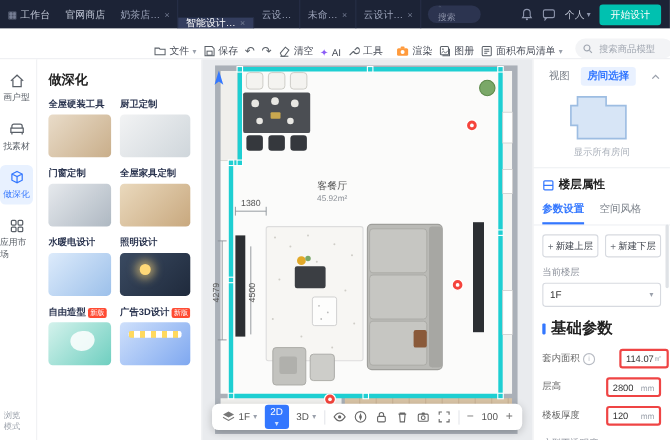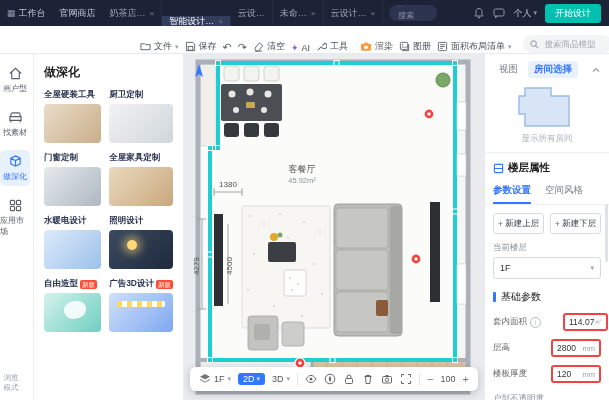--- a/index.html
+++ b/index.html
@@ -59,21 +59,21 @@
   .t8{background:linear-gradient(135deg,#cfe0fb,#7fa8f0);}
   .t8::after{content:"";position:absolute;left:8px;top:8px;right:8px;height:6px;background:repeating-linear-gradient(90deg,#ffd95e 0 5px,#fff 5px 10px);border-radius:2px;}
 
   
   .canvas{position:absolute;top:54px;left:184px;right:125px;bottom:0;background:#e9ebee;overflow:hidden;}
   .canvas svg text{font-family:"Liberation Sans",sans-serif;}
 
   
   .bbar{position:absolute;left:50%;transform:translateX(-50%);bottom:9px;height:24px;background:#fff;border-radius:6px;box-shadow:0 2px 8px rgba(0,0,0,.20);display:flex;align-items:center;gap:7px;padding:0 9px;font-size:9px;color:#555;white-space:nowrap;}
   .bbar .grp{display:flex;align-items:center;gap:3px;cursor:pointer;}
-  .pill2d{background:#3377ff;color:#fff;border-radius:3px;padding:1px 5px;display:flex;align-items:center;gap:2px;}
+  .pill2d{background:#3377ff;color:#fff;border-radius:3px;padding:1px 5px;display:flex;align-items:center;gap:2px;flex-direction:column;}
   .pill2d .caret{color:#cfe0ff;}
   .bsep{width:1px;height:13px;background:#e4e6ea;}
   .bico{width:12px;height:12px;display:block;cursor:pointer;}
   .zbtn{font-size:11px;color:#777;cursor:pointer;line-height:1;}
 
   
   .panelR{position:absolute;top:54px;right:0;width:125px;bottom:0;background:#fff;border-left:1px solid #e9ebee;box-sizing:border-box;font-size:9px;color:#444;}
   .rp-tabs{display:flex;align-items:center;gap:4px;padding:7px 8px 4px;}
   .rp-tab{font-size:9.5px;color:#7a8089;padding:2px 6px;border-radius:3px;cursor:pointer;white-space:nowrap;}
   .rp-tab.active{color:#3377ff;background:#e9f1ff;font-weight:bold;}
@@ -83,21 +83,21 @@
   .rp-head{display:flex;align-items:center;gap:4px;padding:8px 8px 2px;font-size:10.5px;font-weight:bold;color:#222;}
   .rp-subtabs{display:flex;gap:14px;padding:2px 8px 0;border-bottom:1px solid #eef0f3;}
   .rp-subtab{font-size:9.5px;color:#7a8089;padding:5px 0;cursor:pointer;}
   .rp-subtab.active{color:#3377ff;border-bottom:2px solid #3377ff;font-weight:bold;text-align:center;}
   .rp-btns{display:flex;gap:6px;padding:8px 8px 0;}
   .rp-btn{flex:1;height:19px;border:1px solid #d7dae0;border-radius:3px;display:flex;align-items:center;justify-content:center;gap:2px;font-size:8.5px;color:#3c414a;background:#fff;cursor:pointer;white-space:nowrap;}
   .rp-btn .pl{font-size:9px;color:#6a6f78;}
   .rp-label{padding:8px 8px 3px;font-size:8.5px;color:#8b909a;}
   .rp-select{margin:0 8px;height:20px;border:1px solid #d7dae0;border-radius:3px;display:flex;align-items:center;padding:0 6px;font-size:9px;color:#333;cursor:pointer;}
   .rp-select .caret{margin-left:auto;}
-  .rp-basehead{display:flex;align-items:center;gap:5px;padding:11px 8px 5px;font-size:10px;font-weight:normal;color:#222;}
+  .rp-basehead{display:flex;align-items:center;gap:5px;padding:11px 8px 5px;font-size:14px;font-weight:bold;color:#222;}
   .bluebar{width:3px;height:10px;background:#3377ff;border-radius:1px;}
   .rp-row{display:flex;align-items:center;padding:4px 8px;gap:22px;}
   .rp-row-label{font-size:8.5px;color:#666;display:flex;align-items:center;gap:3px;flex:1;white-space:nowrap;}
   .info{width:9px;height:9px;border:1px solid #b6bac2;border-radius:50%;color:#b6bac2;font-size:6.5px;display:flex;align-items:center;justify-content:center;flex:none;}
   .rp-input{width:50px;height:18px;border:2px solid #ef4444;border-radius:3px;display:flex;align-items:center;justify-content:space-between;padding:0 4px;box-sizing:border-box;background:#fff;}
   .rp-input .val{font-size:8.5px;color:#333;}
   .rp-input .unit{font-size:7.5px;color:#9aa0aa;}
   .rp-scroll{position:absolute;right:1px;top:150px;width:3px;height:58px;background:#dfe2e6;border-radius:2px;}
 </style>
 </head>

